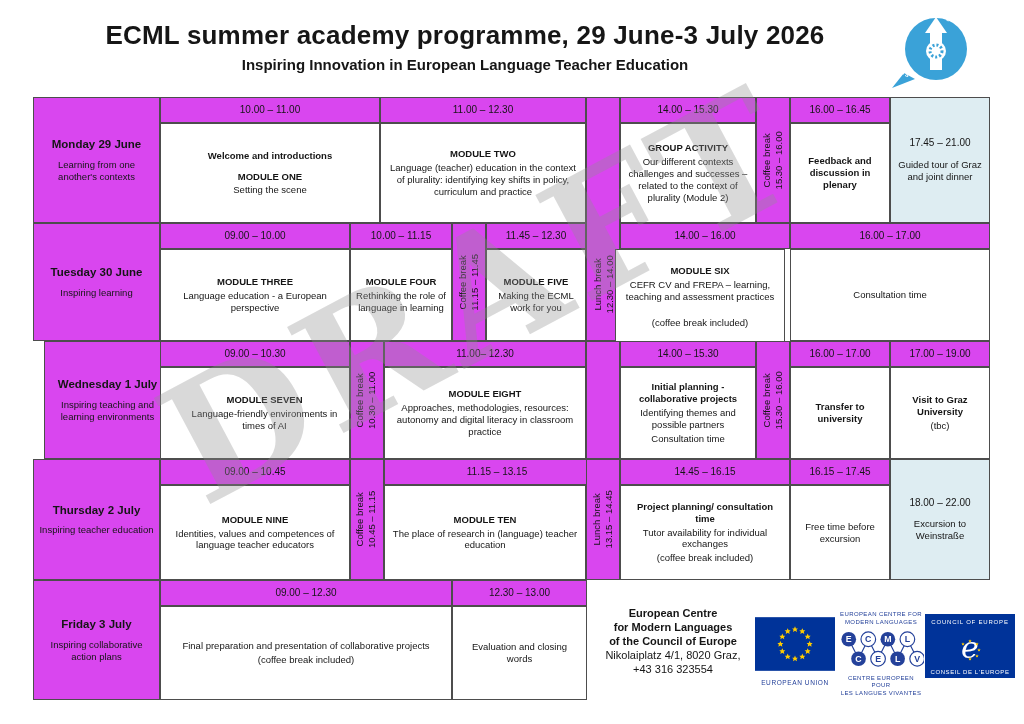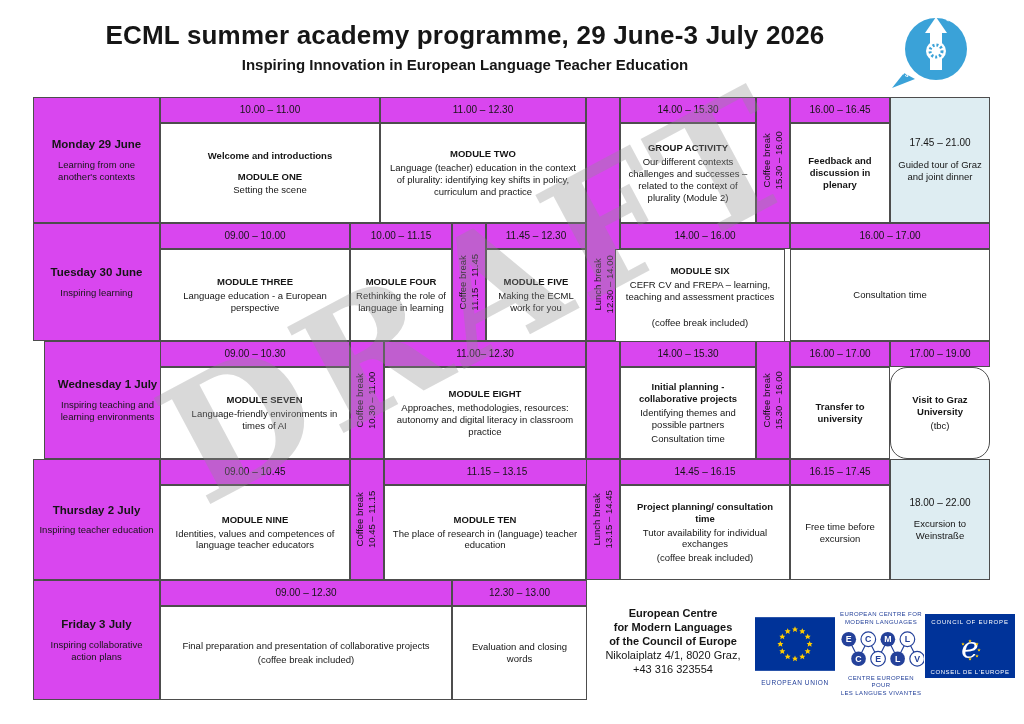--- a/index.html
+++ b/index.html
@@ -176,21 +176,21 @@
       <div class="vtext">
         <span>Coffee break</span>
         <span>15.30 – 16.00</span>
       </div>
     </div>
     <div class="cell grey band" style="left:757px;top:244px;width:100px;height:26px;">16.00 – 17.00</div>
     <div class="cell" style="left:757px;top:270px;width:100px;height:92px;">
       <div class="b">Transfer to university</div>
     </div>
     <div class="cell grey band" style="left:857px;top:244px;width:100px;height:26px;">17.00 – 19.00</div>
-    <div class="cell" style="left:857px;top:270px;width:100px;height:92px;border-radius:17px;">
+    <div class="cell" style="left:857px;top:270px;width:100px;height:92px;">
       <div class="b">Visit to Graz University</div>
       <div>(tbc)</div>
     </div>
 
     <div class="cell grey" style="left:0;top:362px;width:127px;height:121px;">
       <div class="dname">Thursday 2 July</div>
       <div>Inspiring teacher education</div>
     </div>
     <div class="cell grey band" style="left:127px;top:362px;width:190px;height:26px;">09.00 – 10.45</div>
     <div class="cell" style="left:127px;top:388px;width:190px;height:95px;">

